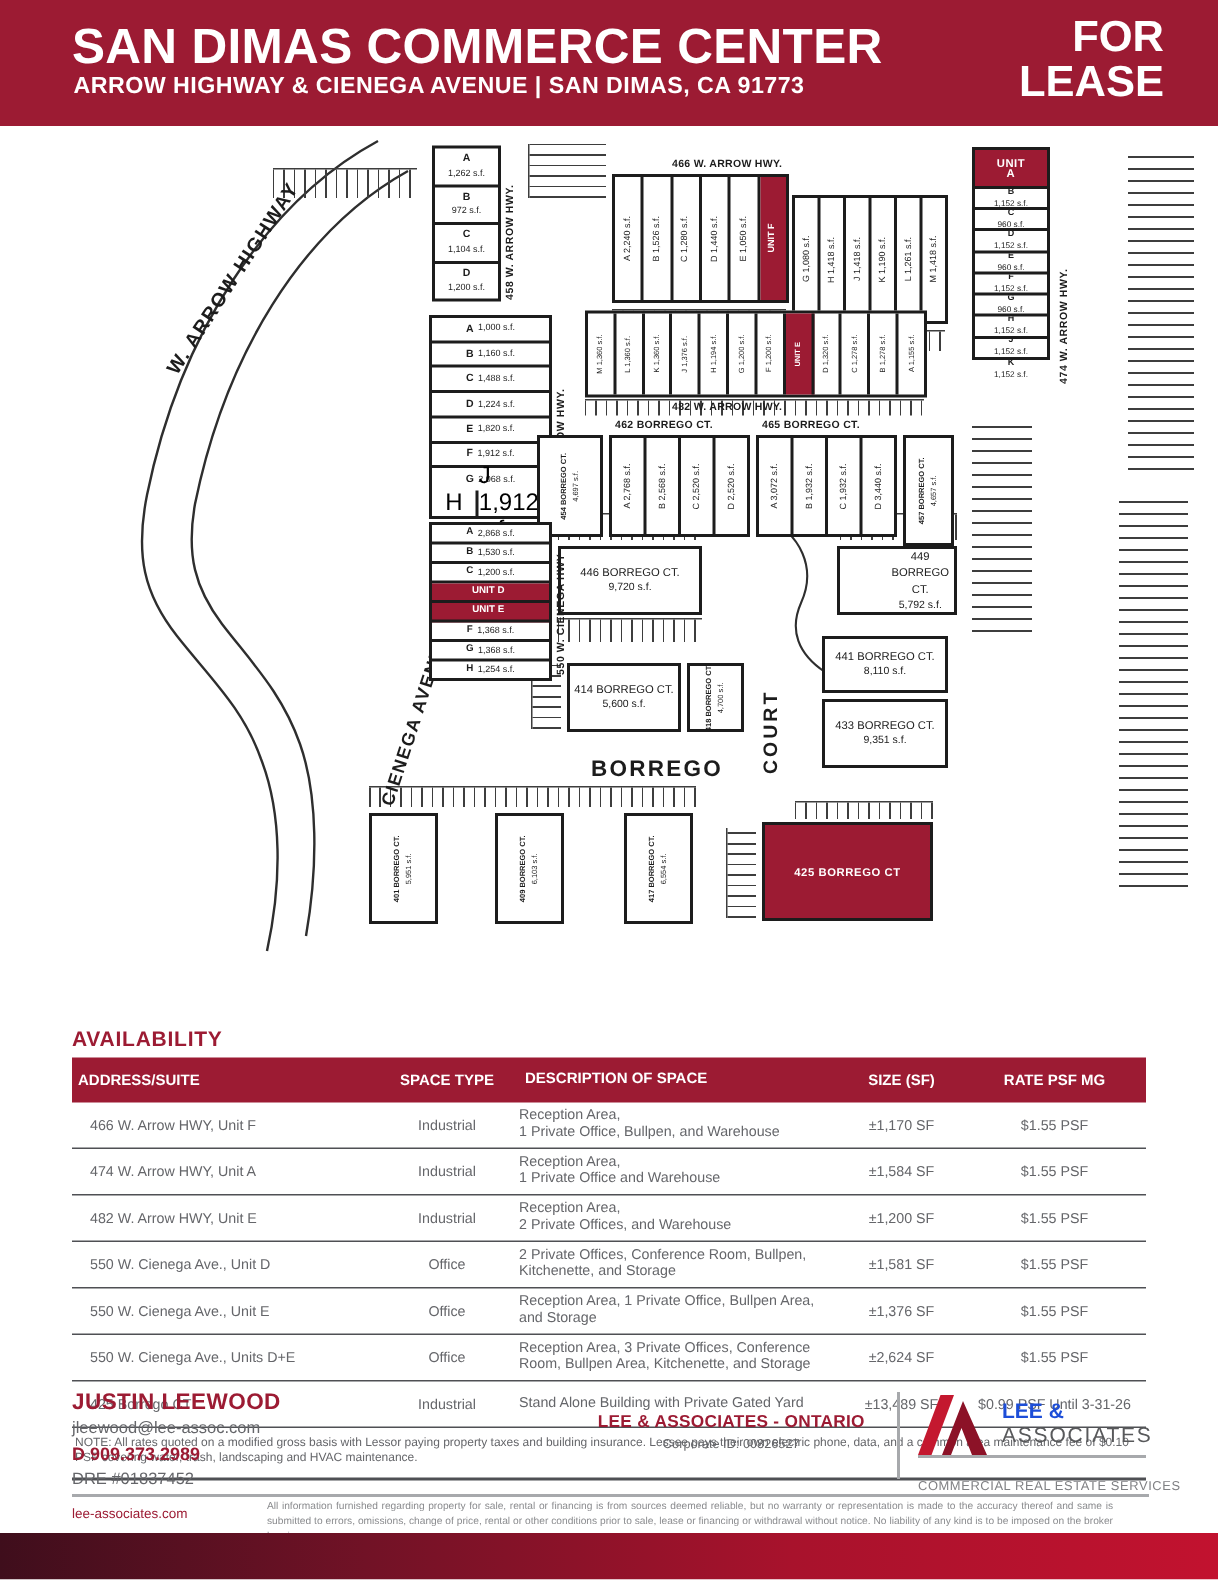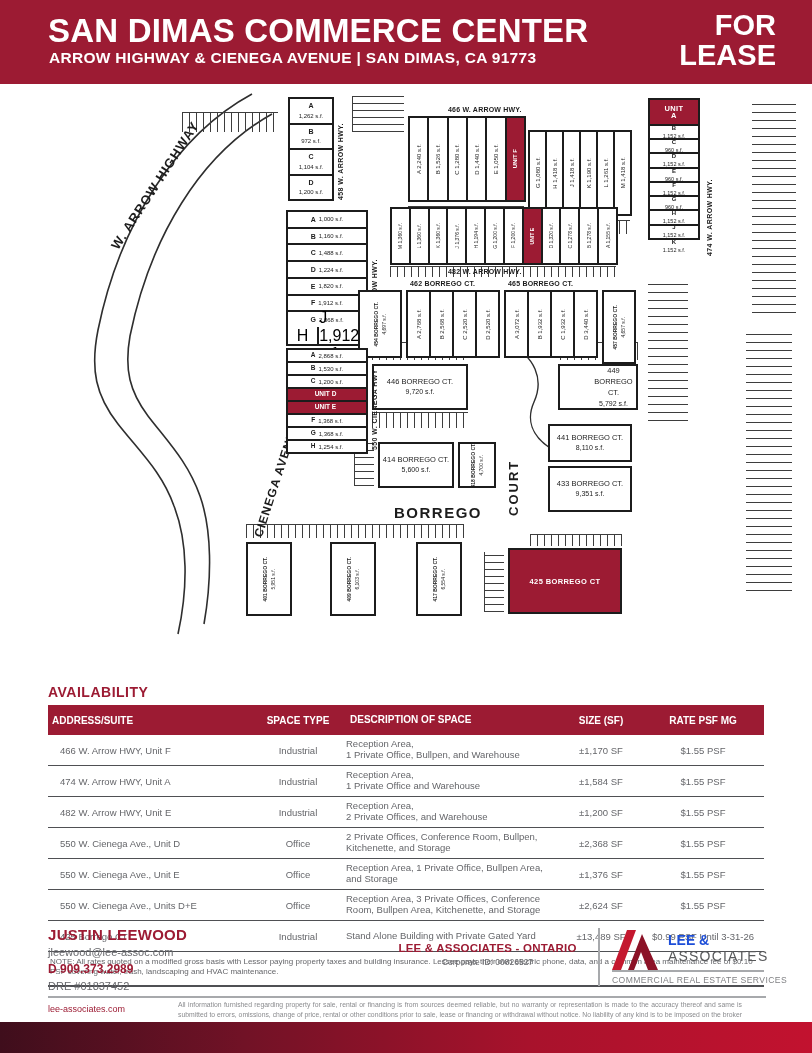--- a/index.html
+++ b/index.html
@@ -73,21 +73,21 @@
   .agent-dre{position:absolute;left:48px;top:60px;color:var(--gray);font-size:11px;}
   .office{position:absolute;left:390px;top:22px;width:195px;text-align:center;}
   .office .o1{color:var(--crimson);font-weight:bold;font-size:11.5px;letter-spacing:.2px;}
   .office .o2{color:var(--gray);font-size:8.5px;margin-top:3px;}
   .brand{position:absolute;left:598px;top:4px;width:170px;}
   .brand .vr{position:absolute;left:0;top:4px;width:1.5px;height:58px;background:#a7a9ac;}
   .brand .mark{position:absolute;left:14px;top:6px;}
   .brand .t1{position:absolute;left:70px;top:8px;font-size:14px;font-weight:bold;color:#1d4ed8;}
   .brand .t2{position:absolute;left:70px;top:24px;font-size:14px;color:#58595b;letter-spacing:1.2px;}
   .brand .hr{position:absolute;left:14px;top:46px;width:152px;height:1.5px;background:#a7a9ac;}
-  .brand .t3{position:absolute;left:14px;top:51px;font-size:8.6px;color:#808184;letter-spacing:.4px;white-space:nowrap;}
+  .brand .t3{position:absolute;left:14px;top:61px;font-size:8.6px;color:#808184;letter-spacing:.4px;white-space:nowrap;}
   .foot-rule{position:absolute;left:48px;top:996px;width:718px;height:1.5px;background:#a7a9ac;}
   .site-link{position:absolute;left:48px;top:1004px;color:var(--crimson);font-size:9px;}
   .disclaimer{position:absolute;left:178px;top:1000px;width:564px;font-size:6.8px;line-height:1.45;color:#8a8b8e;text-align:justify;}
   .bottom-bar{position:absolute;left:0;top:1022px;width:812px;height:31px;
     background:linear-gradient(90deg,#3f0e1c 0%,#711226 30%,#a8122c 65%,#c2122f 100%);}
 </style>
 </head>
 <body>
 
 <div class="header">
@@ -478,21 +478,21 @@
 2 Private Offices, and Warehouse</div>
         <div class="c-size">±1,200 SF</div>
         <div class="c-rate">$1.55 PSF</div>
       </div>
 
       <div class="trow">
         <div class="c-addr">550 W. Cienega Ave.,  Unit D</div>
         <div class="c-type">Office</div>
         <div class="c-desc">2 Private Offices, Conference Room, Bullpen,
 Kitchenette, and Storage</div>
-        <div class="c-size">±2,368 SF</div>
+        <div class="c-size">±1,581 SF</div>
         <div class="c-rate">$1.55 PSF</div>
       </div>
 
       <div class="trow">
         <div class="c-addr">550 W. Cienega Ave., Unit E</div>
         <div class="c-type">Office</div>
         <div class="c-desc">Reception Area, 1 Private Office, Bullpen Area,
 and Storage</div>
         <div class="c-size">±1,376 SF</div>
         <div class="c-rate">$1.55 PSF</div>

